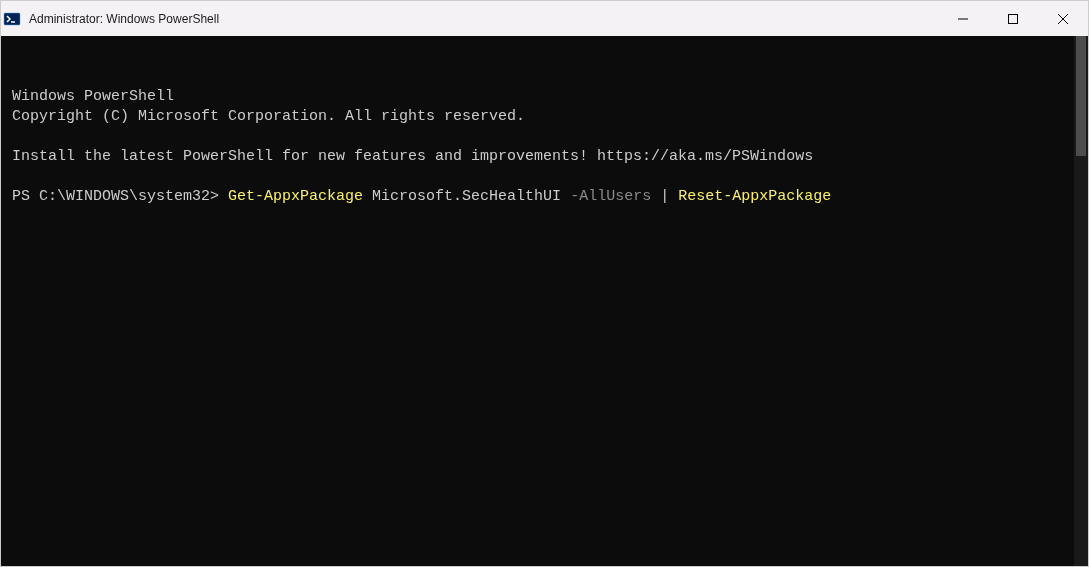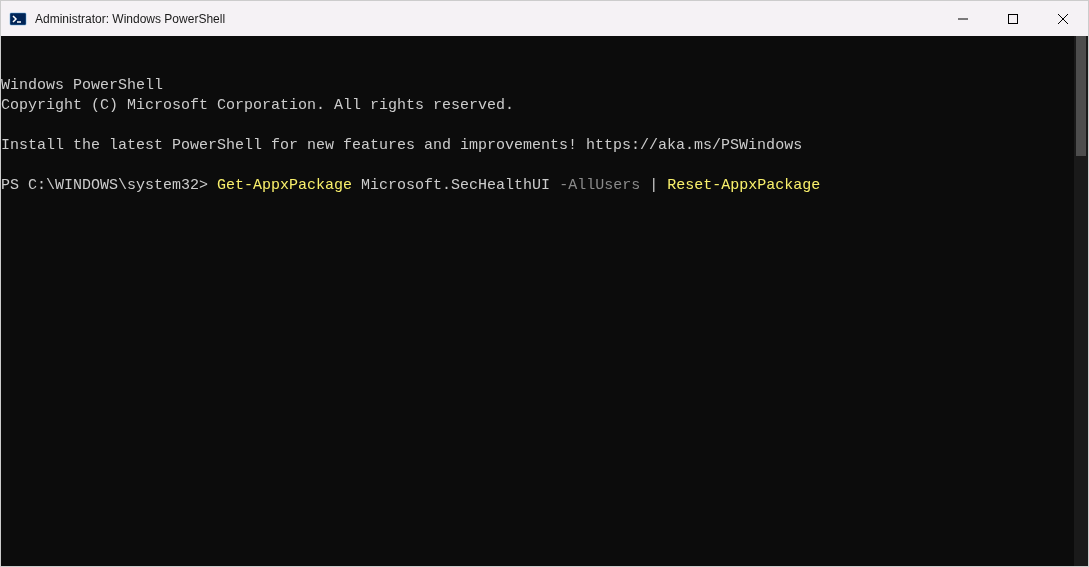--- a/index.html
+++ b/index.html
@@ -20,21 +20,21 @@
       display: flex;
       flex-direction: column;
       border: 1px solid #cccccc;
     }
     .titlebar {
       height: 35px;
       background: #f5f2f5;
       display: flex;
       align-items: center;
       justify-content: space-between;
-      padding-left: 8px;
+      padding-left: 2px;
     }
     .titlebar-left {
       display: flex;
       align-items: center;
       gap: 8px;
     }
     .app-icon {
       width: 18px;
       height: 18px;
       display: flex;
@@ -57,21 +57,21 @@
       justify-content: center;
       cursor: pointer;
     }
     .terminal {
       flex: 1;
       background: #0c0c0c;
       color: #cccccc;
       font-family: "Consolas", "Courier New", monospace;
       font-size: 15px;
       line-height: 20px;
-      padding: 0;
+      padding: 11px;
       overflow: hidden;
       position: relative;
       white-space: pre;
     }
     .terminal-content {
       padding: 0;
     }
     .line {
       white-space: pre;
     }

